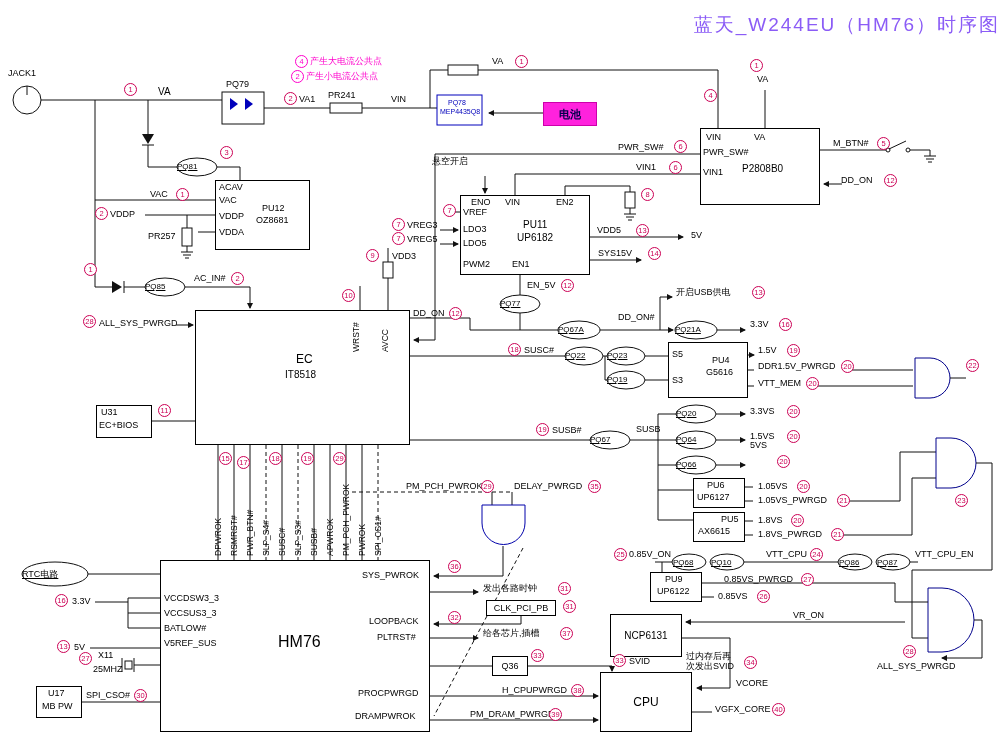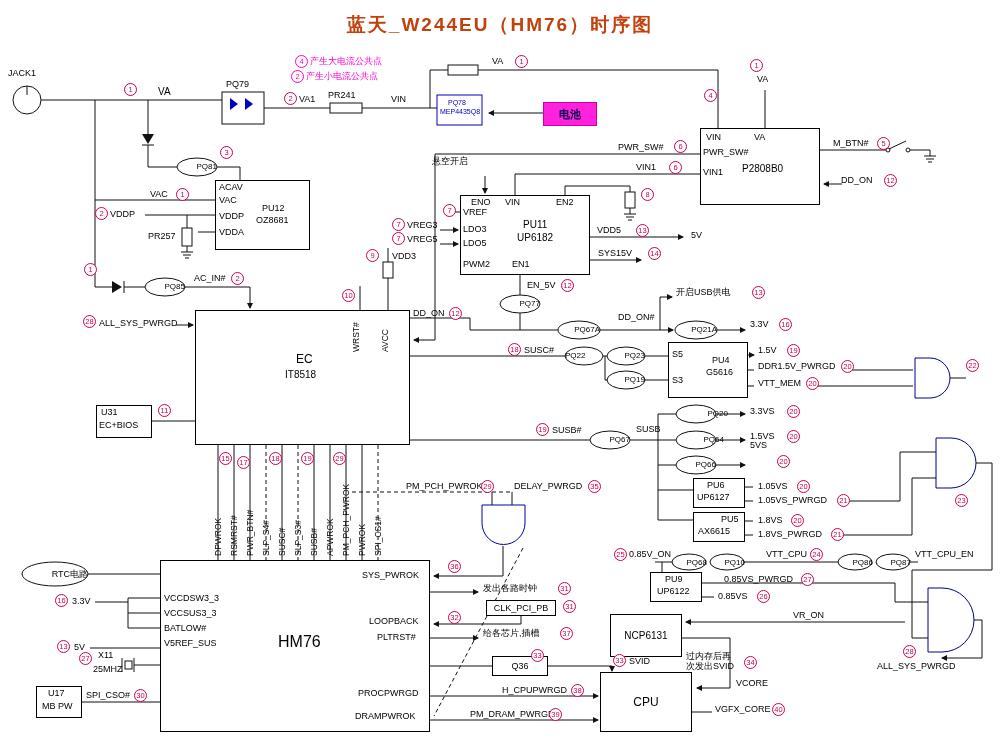--- a/index.html
+++ b/index.html
@@ -9,25 +9,25 @@
   .lbl{position:absolute;font-size:10px;line-height:11px;white-space:nowrap;z-index:2;}
   .sm{font-size:9px;}
   .tiny{font-size:7px;}
   .blue{color:#0000bb;}
   .pinktxt{color:#ff00cc;}
   .num{position:absolute;width:13px;height:13px;line-height:12px;border:1px solid #cc0055;
        border-radius:50%;color:#cc0055;font-size:7.5px;text-align:center;background:#fff;
        box-sizing:border-box;z-index:3;}
   .pnum{border-color:#ff00cc;color:#ff00cc;}
   .b{position:absolute;border:1.3px solid #000;background:#fff;box-sizing:border-box;z-index:1;}
-  .etext{position:absolute;font-size:8px;text-align:right;z-index:2;}
+  .etext{position:absolute;font-size:8px;text-align:left;z-index:2;text-decoration:underline;}
   .vpin{position:absolute;writing-mode:vertical-rl;transform:rotate(180deg);font-size:8.5px;
         height:92px;width:12px;line-height:12px;z-index:2;}
-  .title{position:absolute;left:0;right:0;top:12px;text-align:center;font-size:19px;
-         font-weight:bold;color:#c2410c;letter-spacing:2px;z-index:2;}
+  .title{position:absolute;left:0;right:0;top:12px;text-align:right;font-size:19px;
+         font-weight:normal;color:#8b5cf6;letter-spacing:2px;z-index:2;}
   .battery{position:absolute;background:#ff22dd;border:1px solid #cc00aa;color:#00004a;
            font-weight:bold;font-size:11px;text-align:center;z-index:2;}
   .ctr{display:flex;align-items:center;justify-content:center;}
 </style>
 </head>
 <body>
 
 <div id="canvas">
 
 <svg id="wires" width="1000" height="741">
@@ -241,21 +241,21 @@
 <div class="b" style="left:700px;top:128px;width:120px;height:77px"></div>
 <div class="b" style="left:460px;top:195px;width:130px;height:80px"></div>
 <div class="b" style="left:195px;top:310px;width:215px;height:135px"></div>
 <div class="b" style="left:96px;top:405px;width:56px;height:33px"></div>
 <div class="b" style="left:668px;top:342px;width:80px;height:56px"></div>
 <div class="b" style="left:693px;top:478px;width:52px;height:30px"></div>
 <div class="b" style="left:693px;top:512px;width:52px;height:30px"></div>
 <div class="b" style="left:650px;top:572px;width:52px;height:30px"></div>
 <div class="b ctr" style="left:610px;top:614px;width:72px;height:43px;font-size:10px">NCP6131</div>
 <div class="b ctr" style="left:600px;top:672px;width:92px;height:60px;font-size:12px">CPU</div>
-<div class="b ctr" style="left:492px;top:656px;width:56px;height:20px;font-size:9px">Q36</div>
+<div class="b ctr" style="left:492px;top:656px;width:36px;height:20px;font-size:9px">Q36</div>
 <div class="b" style="left:160px;top:560px;width:270px;height:172px"></div>
 <div class="b" style="left:36px;top:686px;width:46px;height:32px"></div>
 <div class="b ctr" style="left:486px;top:600px;width:70px;height:16px;font-size:9px">CLK_PCI_PB</div>
 <div class="battery ctr" style="left:543px;top:102px;width:52px;height:22px">电池</div>
 
 <div class="lbl sm" style="left:8px;top:68px">JACK1</div>
 <div class="num" style="left:124px;top:83px">1</div>
 <div class="lbl" style="left:158px;top:86px">VA</div>
 <div class="lbl sm" style="left:226px;top:79px">PQ79</div>
 <div class="num" style="left:284px;top:92px">2</div>

